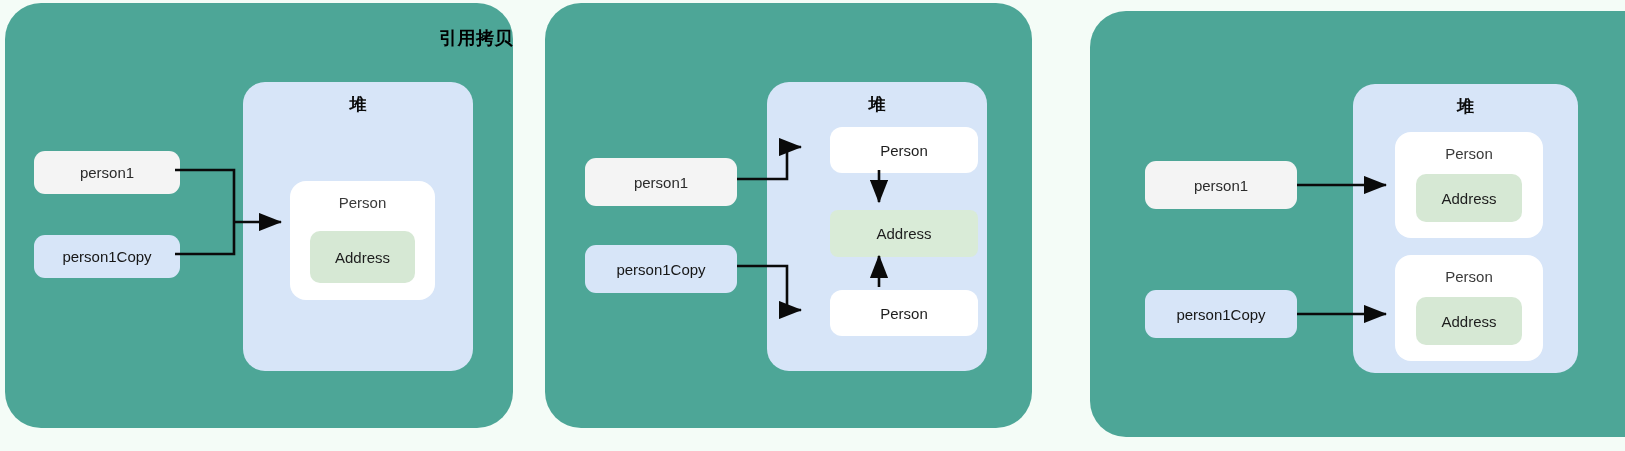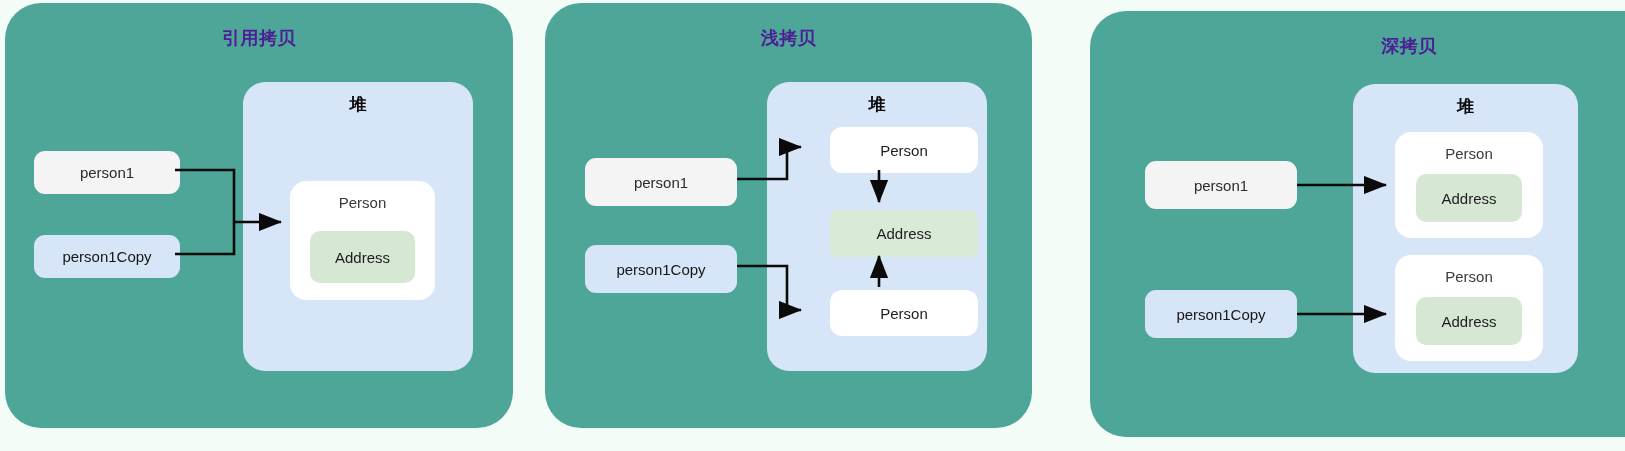--- a/index.html
+++ b/index.html
@@ -21,24 +21,24 @@
   .panel {
     position: absolute;
     background: #4da697;
     border-radius: 36px;
   }
   .panel-title {
     position: absolute;
     top: 26px;
     left: 0;
     right: 0;
-    text-align: center;
+    text-align: right;
     font-size: 18px;
     font-weight: bold;
-    color: #4c1d95;
+    color: #000000;
     letter-spacing: 0.5px;
     line-height: 1;
   }
   .heap {
     position: absolute;
     background: #d7e5f8;
     border-radius: 22px;
   }
   .heap-label {
     position: absolute;
@@ -147,21 +147,20 @@
         <div class="address-box" style="left:20px; top:50px; width:105px; height:52px;">Address</div>
       </div>
     </div>
 
     <div class="var-box light" style="left:29px; top:148px; width:146px; height:43px;">person1</div>
 
     <div class="var-box blue" style="left:29px; top:232px; width:146px; height:43px;">person1Copy</div>
   </div>
 
   <div class="panel" style="left:545px; top:3px; width:487px; height:425px;">
-    <div class="panel-title">浅拷贝</div>
 
     <div class="heap" style="left:222px; top:79px; width:220px; height:289px;">
       <div class="heap-label">堆</div>
 
       <div class="person-flat" style="left:63px; top:45px; width:148px; height:46px;">Person</div>
 
       <div class="address-flat" style="left:63px; top:128px; width:148px; height:47px;">Address</div>
 
       <div class="person-flat" style="left:63px; top:208px; width:148px; height:46px;">Person</div>
     </div>

